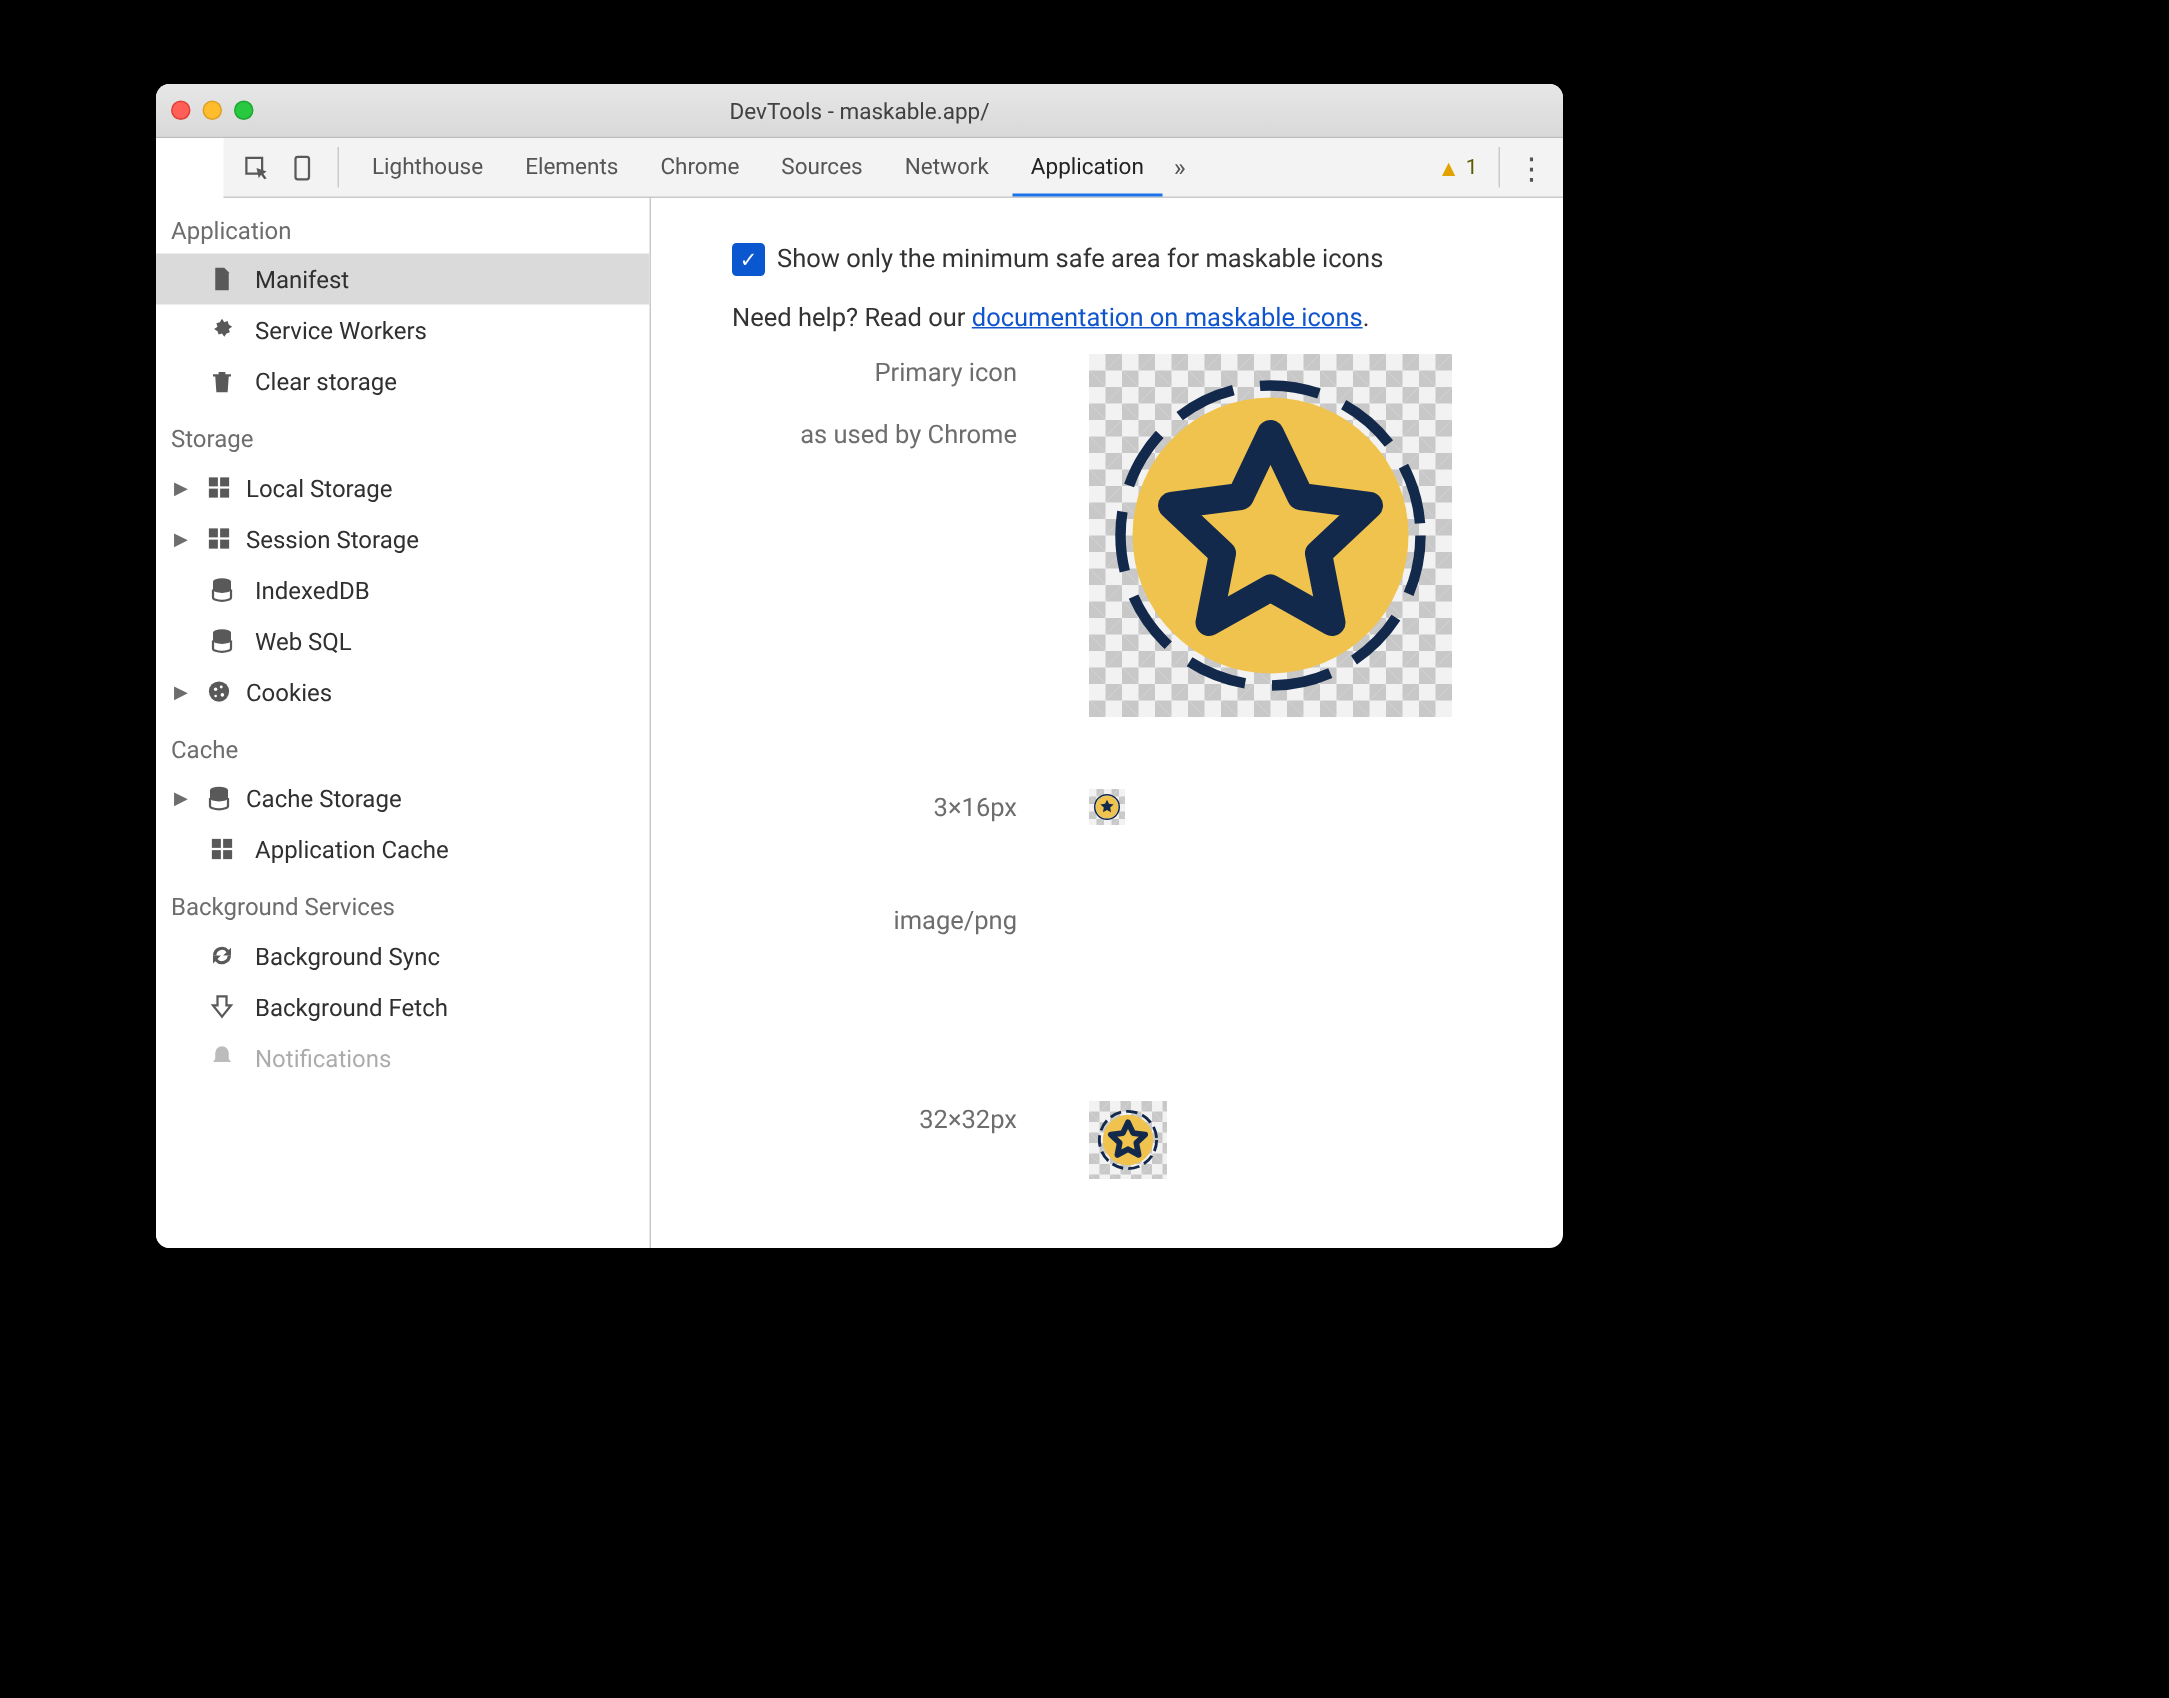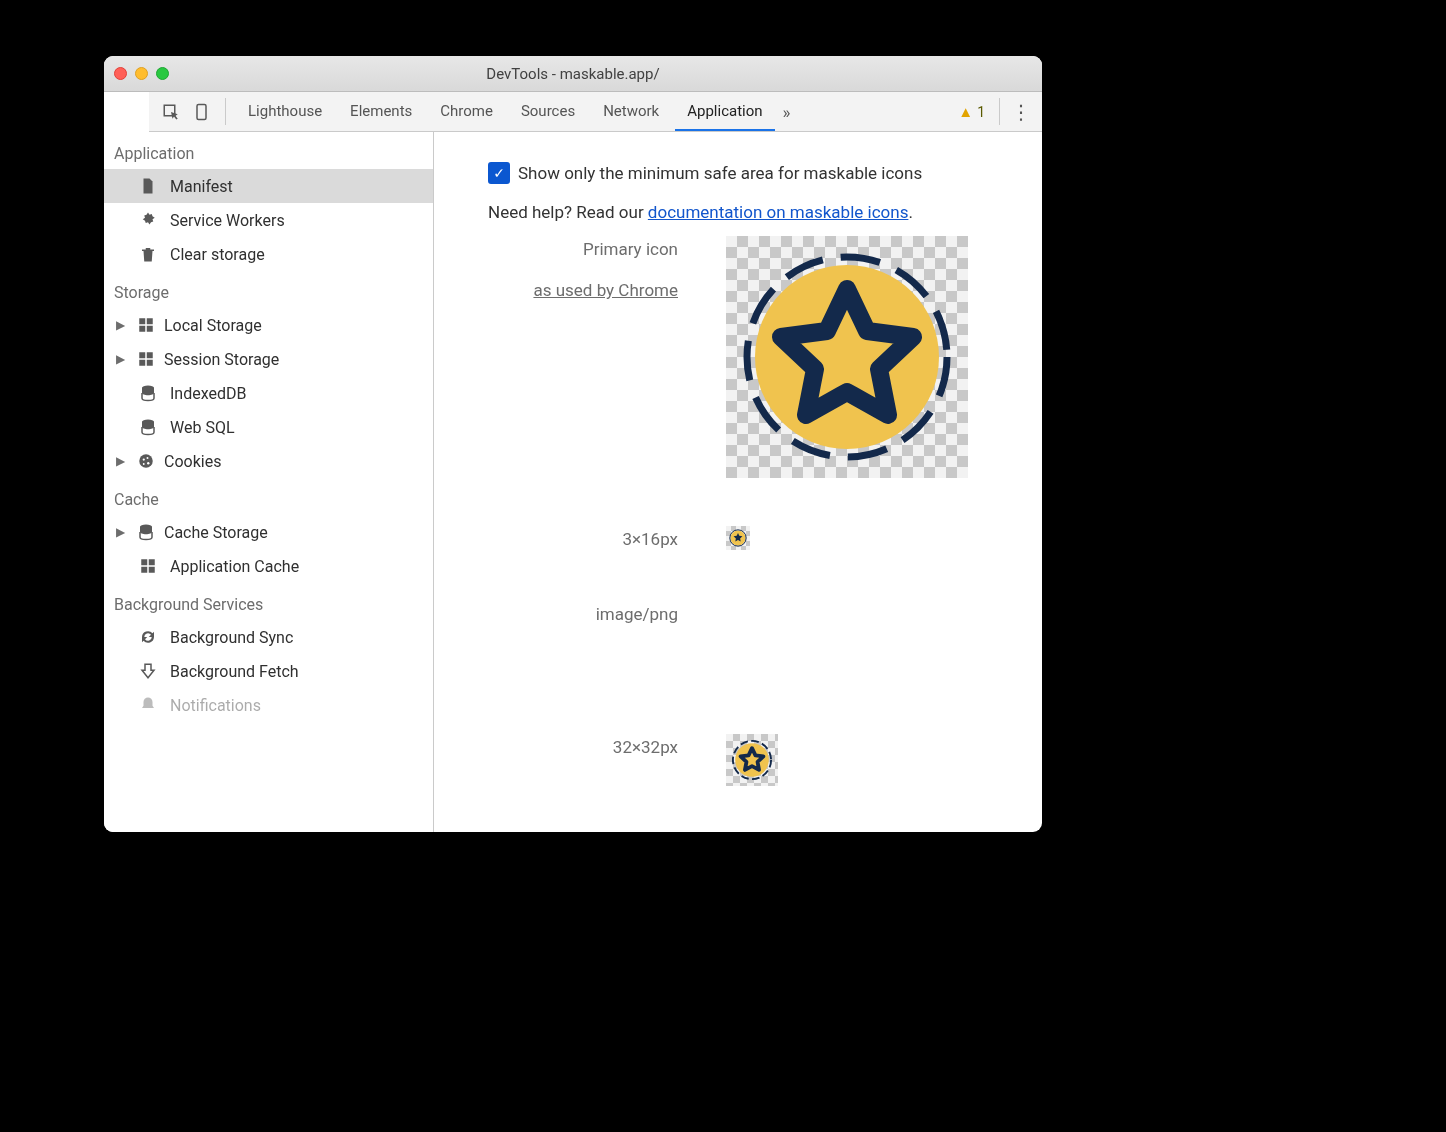--- a/index.html
+++ b/index.html
@@ -266,21 +266,21 @@
         <span>Show only the minimum safe area for maskable icons</span>
       </div>
 
       <div class="help-row">
         <span>Need help? Read our </span><a href="#">documentation on maskable icons</a><span>.</span>
       </div>
 
       <div class="icon-grid">
         <div class="lbl">
           <div>Primary icon</div>
-          <div style="margin-top:14px;text-decoration:underline;">as used by Chrome</div>
+          <div style="margin-top:14px;">as used by Chrome</div>
         </div>
         <div class="checker primary-prev">
           <svg width="220" height="220" viewBox="0 0 220 220">
             <circle cx="110" cy="110" r="100" fill="none" stroke="#13294b" stroke-width="7" stroke-dasharray="40 18"></circle>
             <circle cx="110" cy="110" r="92" fill="#f0c34e"></circle>
             <path d="M110 42 l20 42 46 6 -34 32 9 46 -41-23 -41 23 9-46 -34-32 46-6z" fill="none" stroke="#13294b" stroke-width="18" stroke-linejoin="round"></path>
           </svg>
         </div>
 
         <div class="lbl">3×16px</div>

